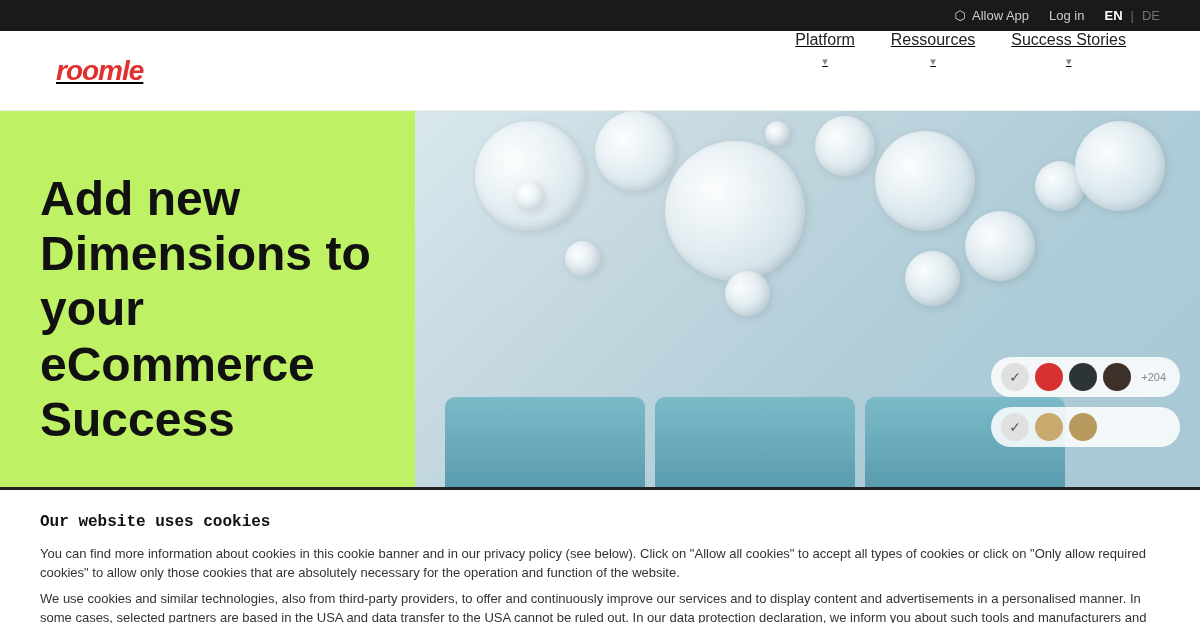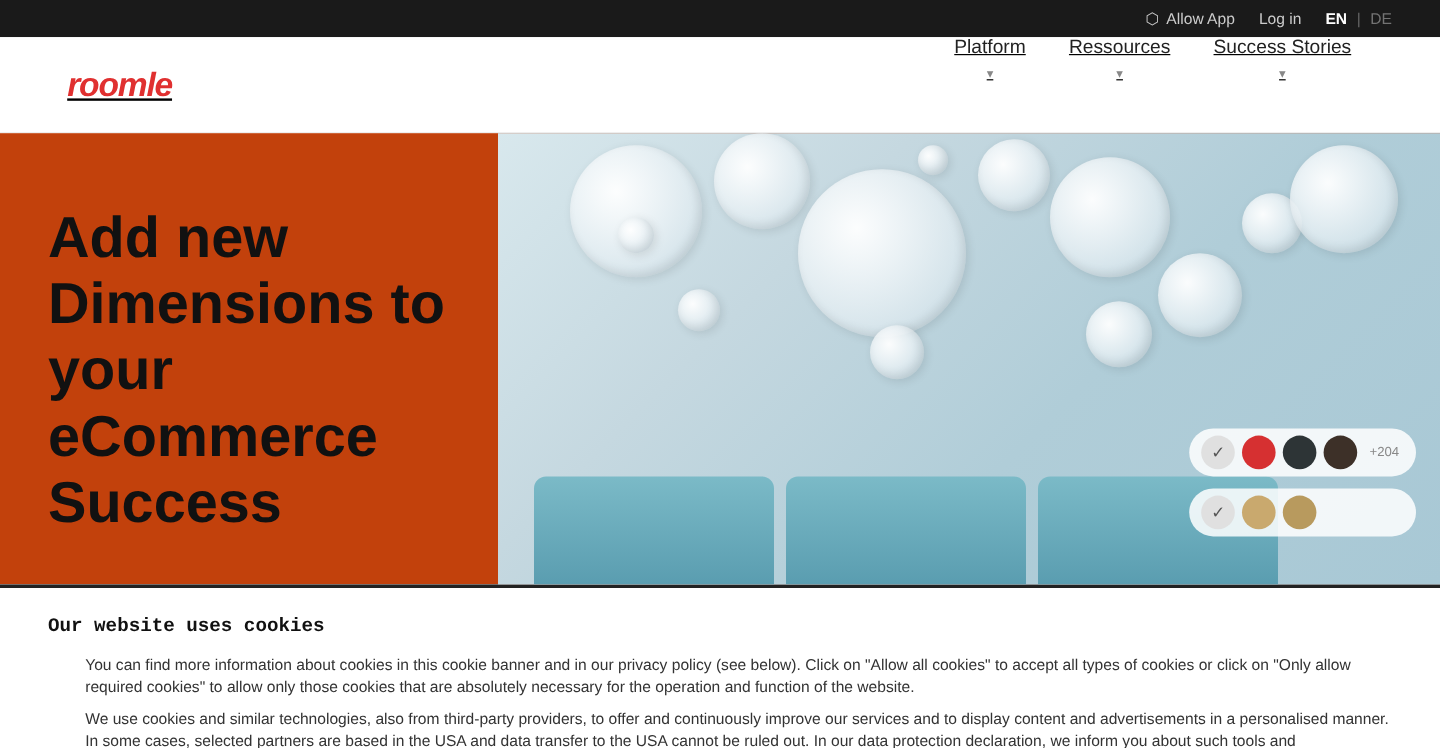--- a/index.html
+++ b/index.html
@@ -73,21 +73,21 @@
       font-size: 15px;
       font-weight: 600;
       color: #222;
       cursor: pointer;
     }
 
     
     .hero {
       display: flex;
       min-height: 270px;
-      background: #c2410c;
+      background: #bef264;
     }
     .hero-text {
       flex: 0 0 415px;
       padding: 60px 40px 40px 40px;
       display: flex;
       flex-direction: column;
       justify-content: center;
     }
     .hero-title {
       font-size: 48px;
@@ -153,21 +153,21 @@
       color: #333;
       line-height: 1.5;
     }
     .cookie-title {
       font-size: 16px;
       font-weight: 700;
       color: #111;
       margin-bottom: 10px;
       font-family: Liberation Mono, monospace;
     }
-    .cookie-text { margin-bottom: 6px; margin-left: 31px; }
+    .cookie-text { margin-bottom: 6px; }
   </style>
 </head>
 <body>
 
 <div class="top-bar">
   <div class="top-bar-item">
     <span>⬡</span>
     <span>Allow App</span>
   </div>
   <div class="top-bar-item">

